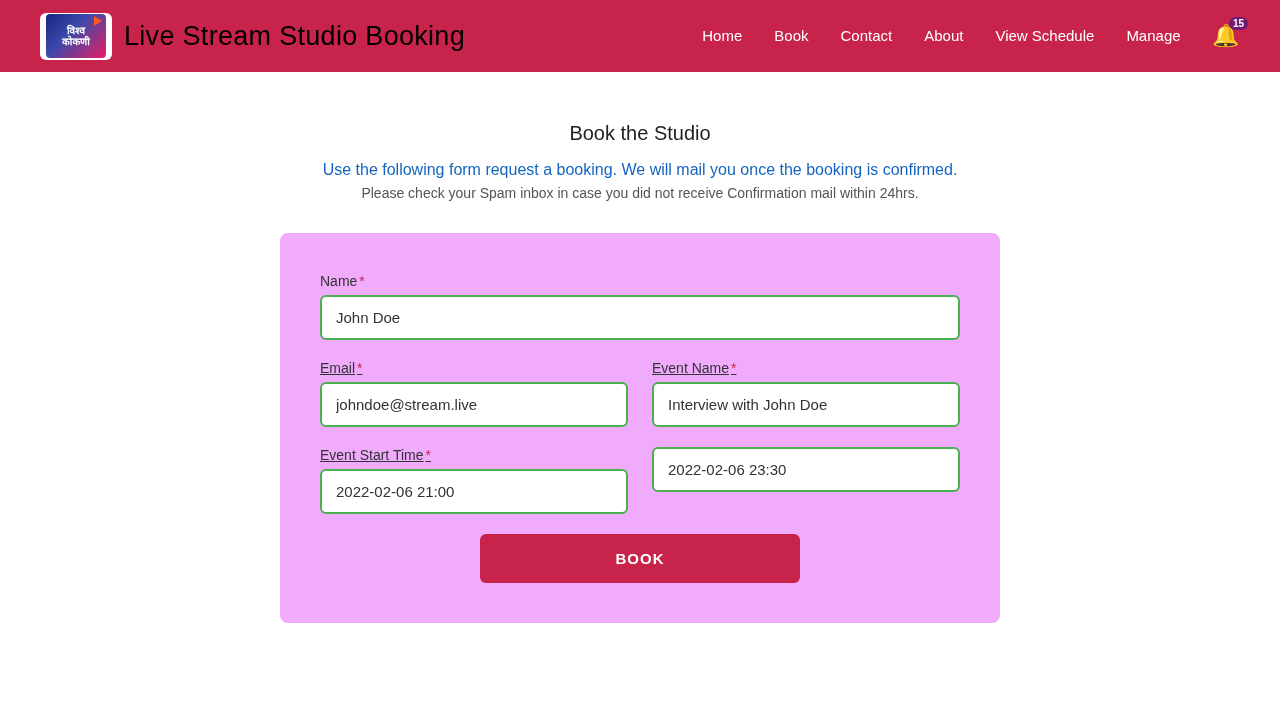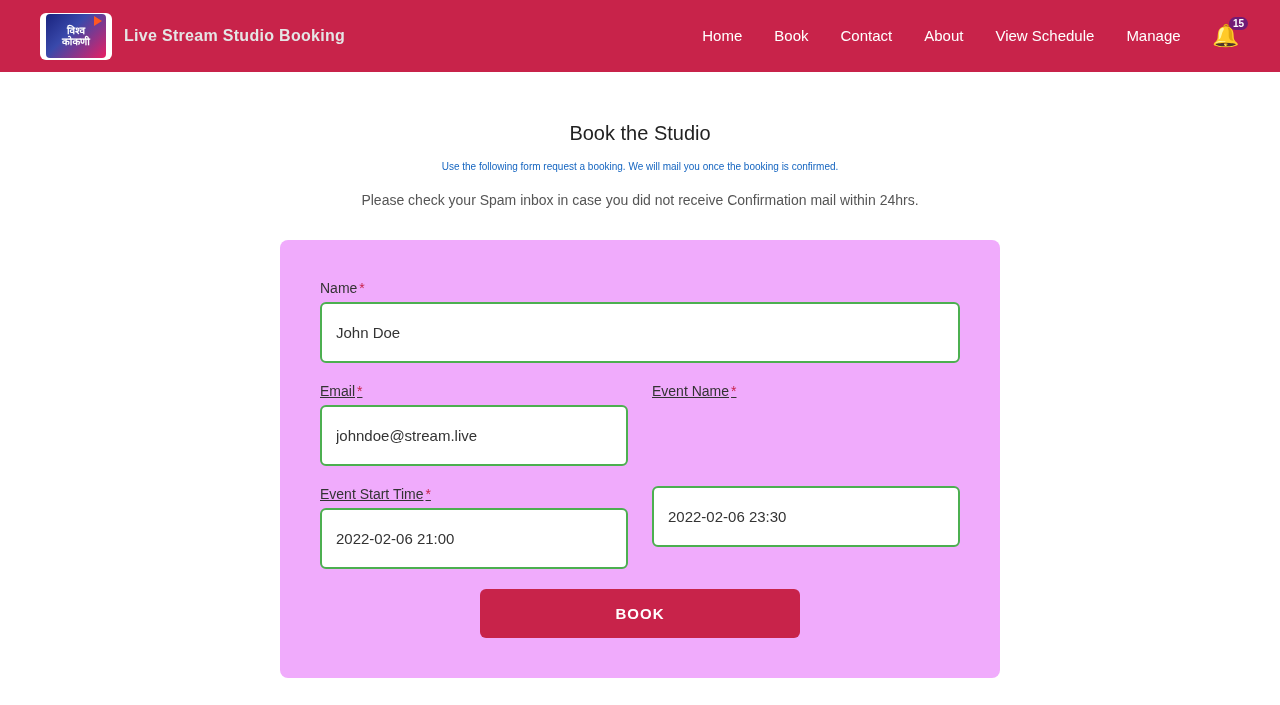--- a/index.html
+++ b/index.html
@@ -51,23 +51,23 @@
       position: absolute;
       top: 2px;
       right: 4px;
       width: 0;
       height: 0;
       border-top: 5px solid transparent;
       border-bottom: 5px solid transparent;
       border-left: 8px solid #ff5722;
     }
     .brand-title {
-      color: #e5e5e5;
-      font-size: 16px;
-      font-weight: 700;
+      color: #000000;
+      font-size: 27px;
+      font-weight: 400;
       letter-spacing: 0.3px;
     }
     .navbar-nav {
       display: flex;
       align-items: center;
       gap: 32px;
       list-style: none;
     }
     .navbar-nav a {
       color: #fff;
@@ -103,22 +103,22 @@
       text-align: center;
     }
     .page-title {
       font-size: 20px;
       font-weight: 400;
       color: #222;
       margin-bottom: 16px;
     }
     .subtitle-blue {
       color: #1565c0;
-      font-size: 10px;
-      margin-bottom: 20px;
+      font-size: 16px;
+      margin-bottom: 6px;
     }
     .subtitle-gray {
       color: #555;
       font-size: 14px;
       margin-bottom: 32px;
     }
 
     
     .form-card {
       background: #f0abfc;
@@ -136,21 +136,21 @@
       color: #333;
       margin-bottom: 6px;
       display: block;
     }
     .required-star {
       color: #c8234a;
       margin-left: 2px;
     }
     .form-input {
       width: 100%;
-      padding: 20px 14px;
+      padding: 12px 14px;
       border: 2px solid #4caf50;
       border-radius: 6px;
       font-size: 15px;
       background: #fff;
       color: #333;
       outline: none;
     }
     .form-row {
       display: flex;
       gap: 24px;
@@ -225,20 +225,21 @@
       <div class="form-col">
         <label class="form-label">
           <span>Email</span><span class="required-star">*</span>
         </label>
         <input type="email" class="form-input" value="johndoe@stream.live" style="">
       </div>
       <div class="form-col">
         <label class="form-label">
           <span>Event Name</span><span class="required-star">*</span>
         </label>
+        <input type="text" class="form-input" value="Interview with John Doe" style="">
       </div>
     </div>
 
     <div class="form-row">
       <div class="form-col">
         <label class="form-label">
           <span>Event Start Time</span><span class="required-star">*</span>
         </label>
         <input type="text" class="form-input" value="2022-02-06 21:00" style="">
       </div>

